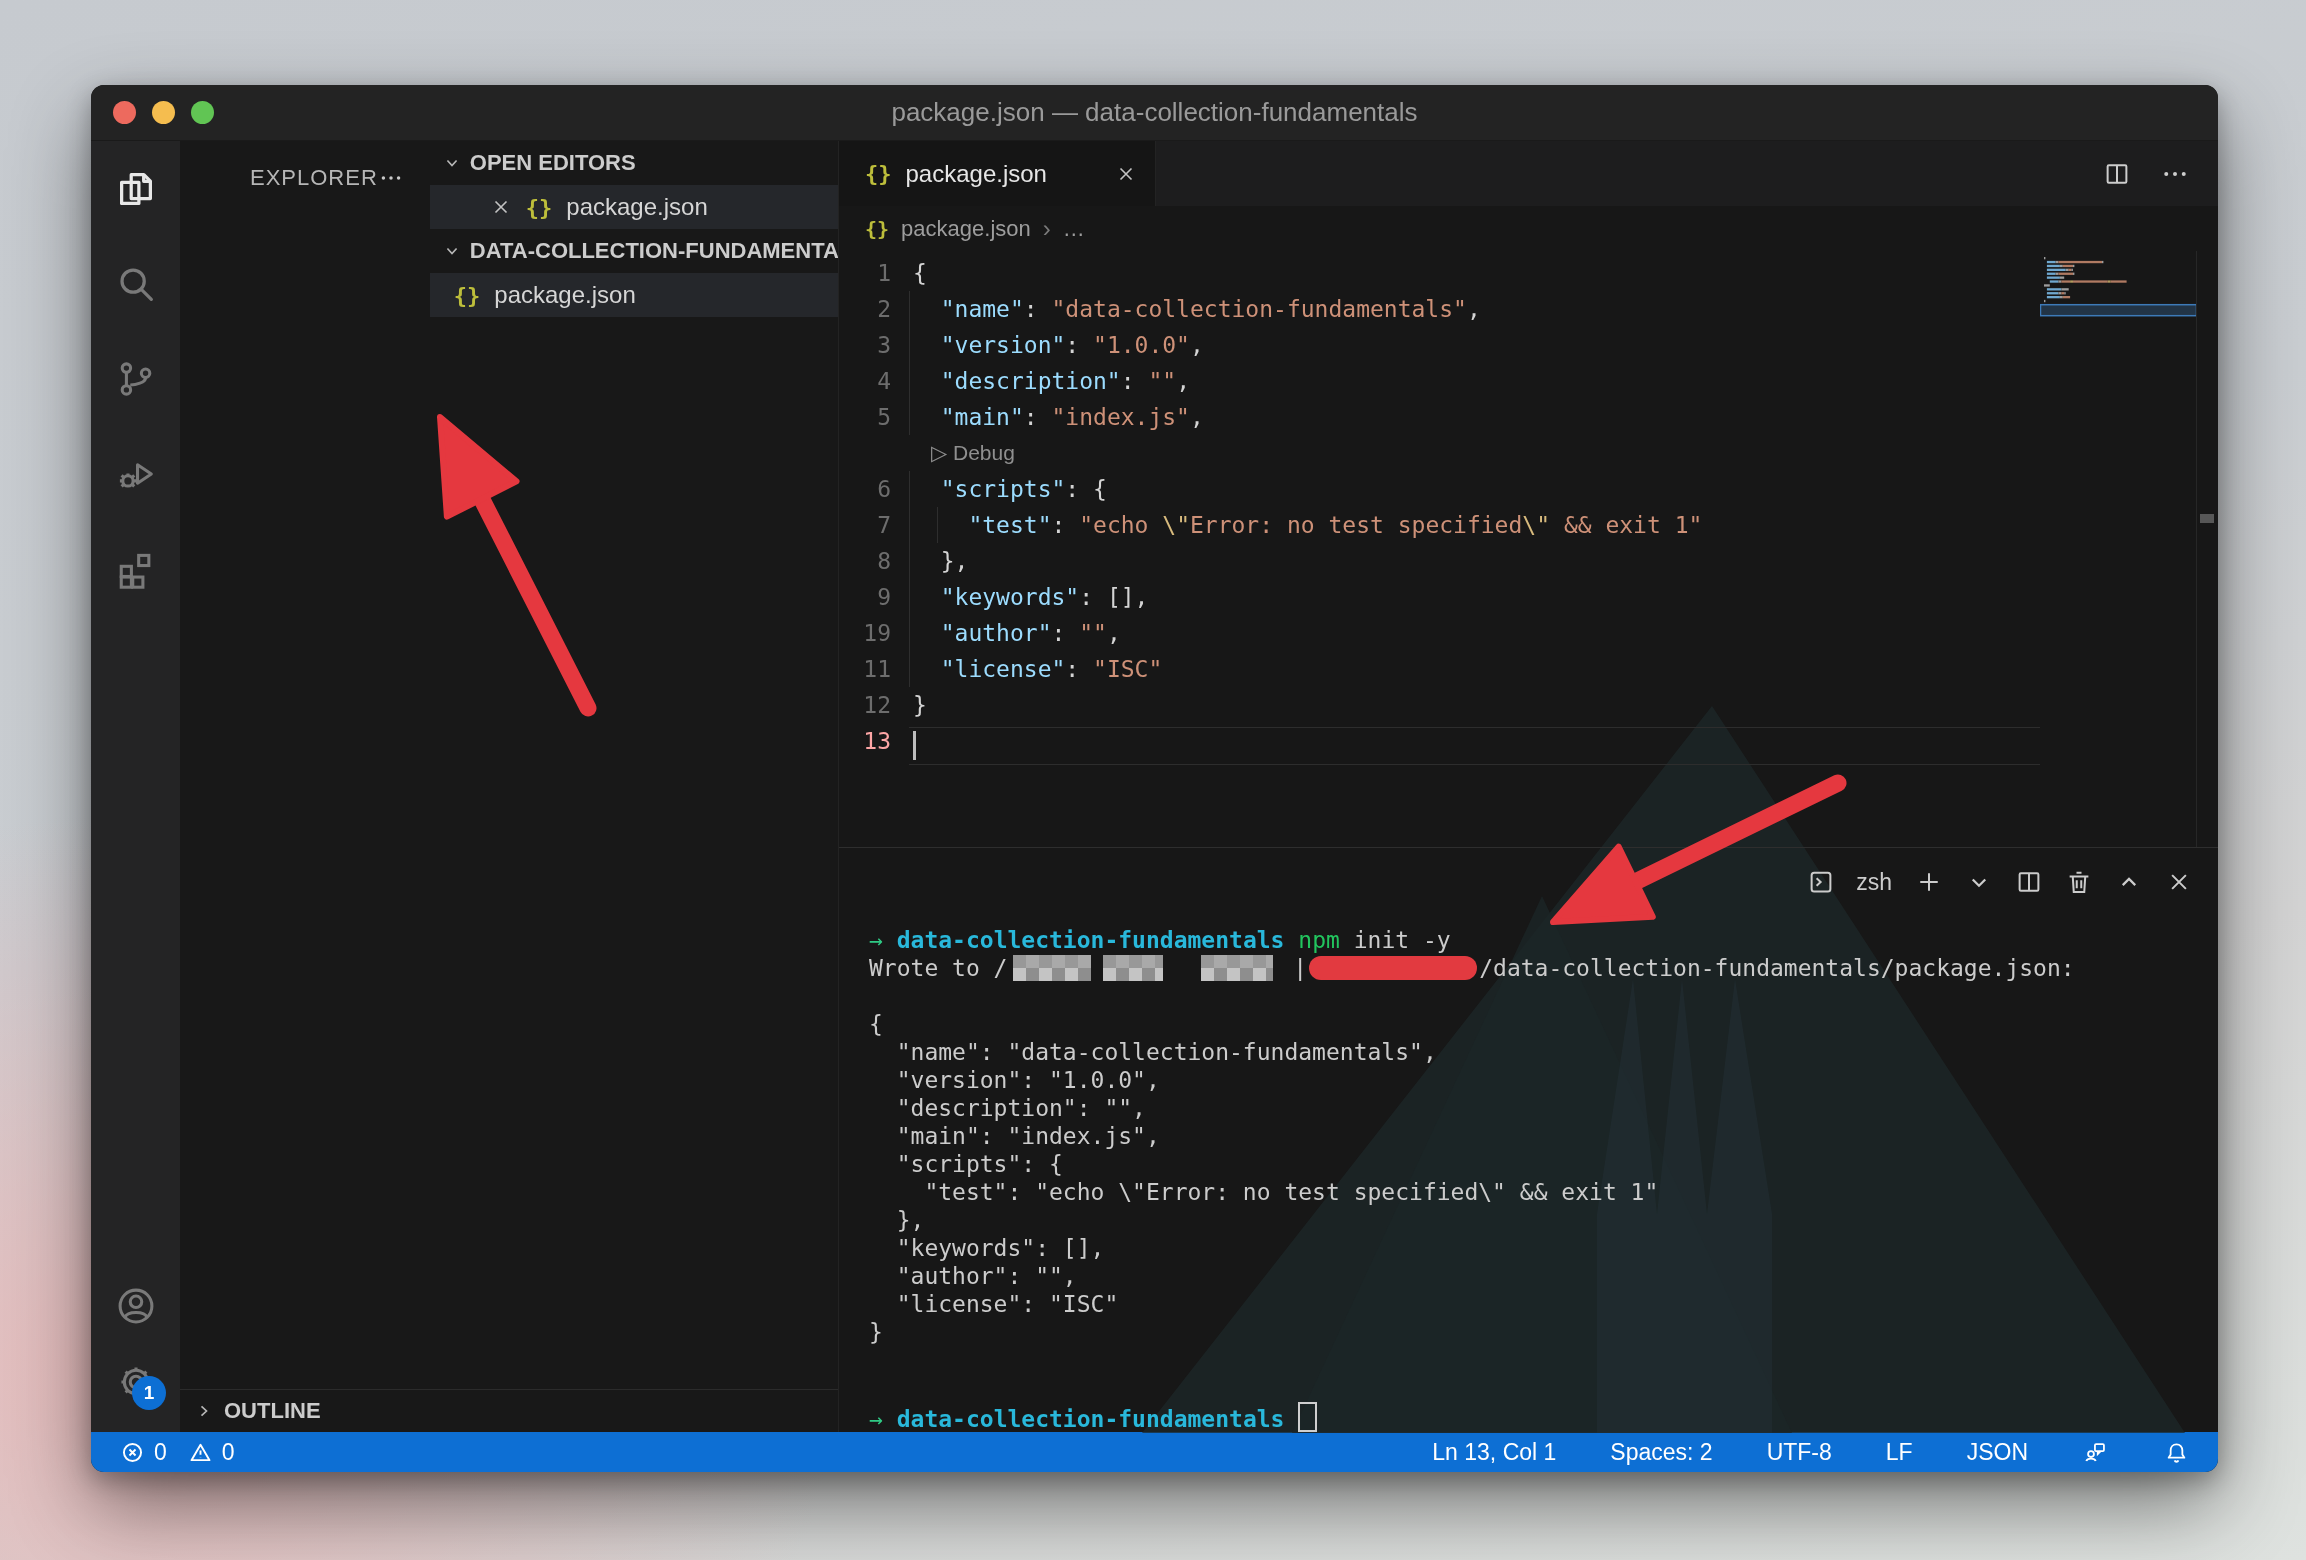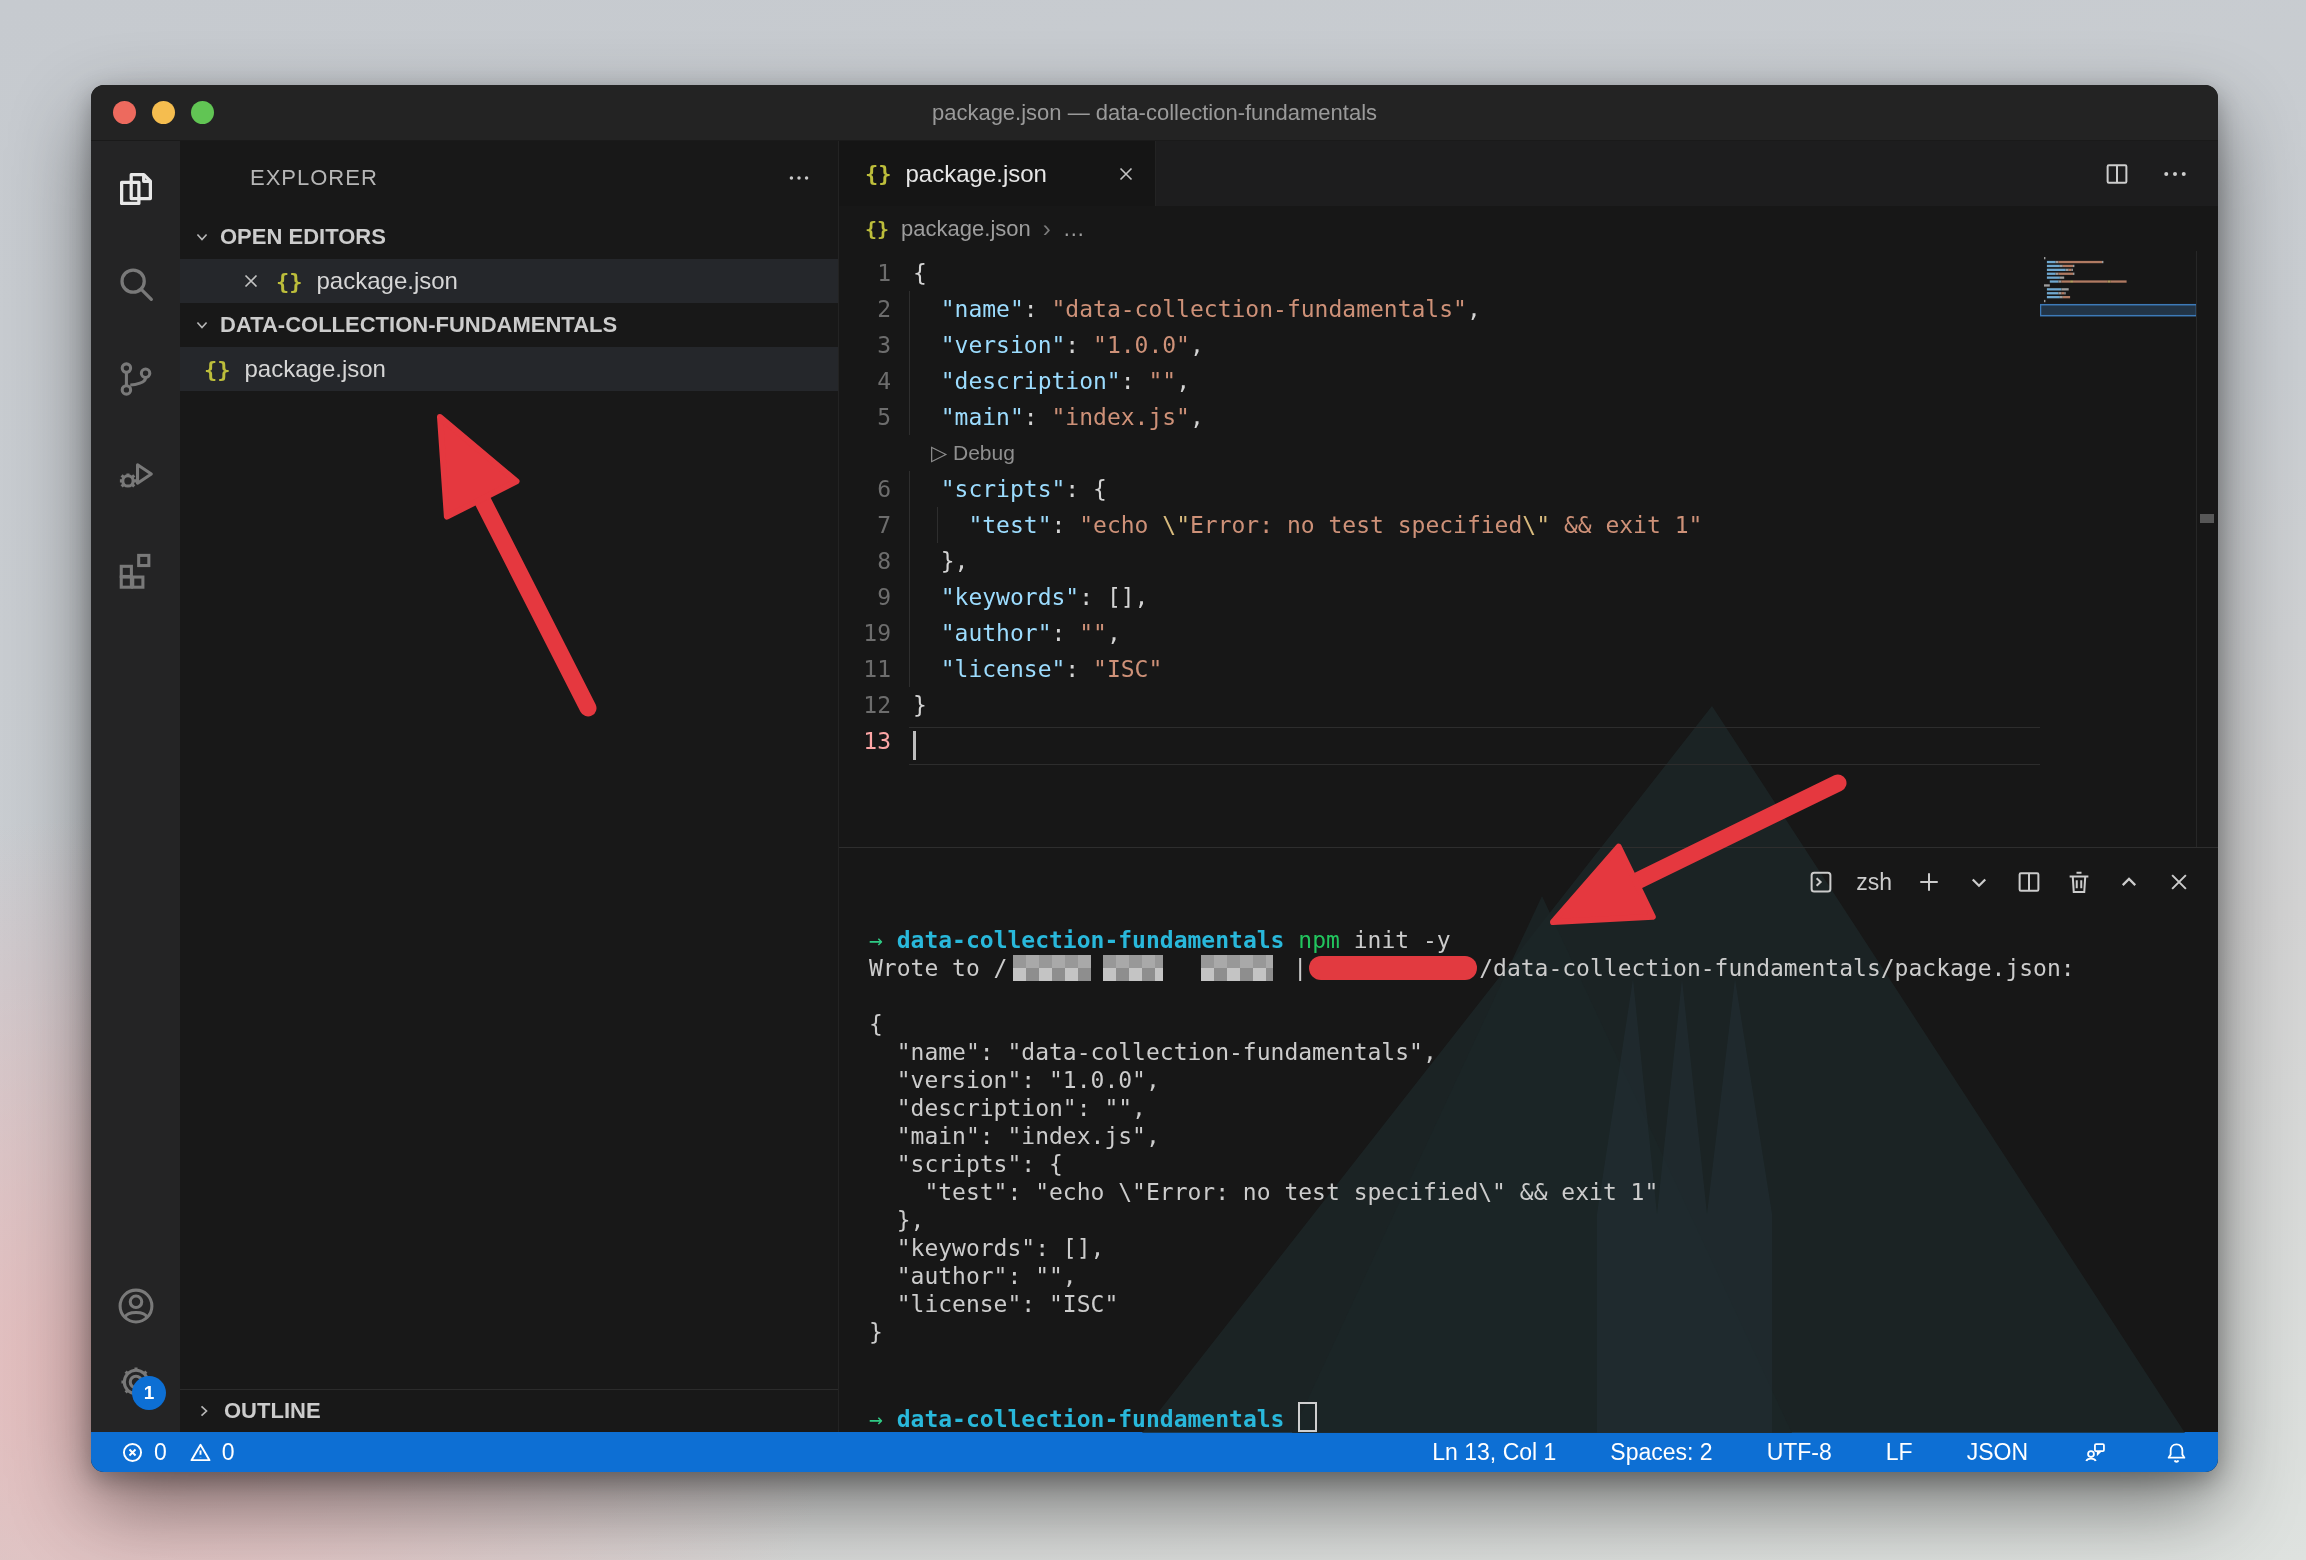--- a/index.html
+++ b/index.html
@@ -9,33 +9,33 @@
          radial-gradient(1000px 800px at 6% 88%, rgba(233,182,182,.85), rgba(233,182,182,0) 70%),
          linear-gradient(165deg,#c6cacf 0%,#c9cdd1 45%,#d3d3d3 70%,#dee2df 100%);}
   .window{position:absolute;left:91px;top:85px;width:2127px;height:1387px;
           background:#181818;border-radius:13px;overflow:hidden;display:flex;flex-direction:column;
           box-shadow:0 34px 80px rgba(0,0,0,.45),0 8px 24px rgba(0,0,0,.28);}
   
   .titlebar{height:55px;background:#232323;flex:none;display:flex;align-items:center;position:relative;border-bottom:1px solid #1a1a1a;}
   .traffic{position:absolute;left:22px;top:0;height:100%;display:flex;align-items:center;gap:16px;}
   .tl{width:23px;height:23px;border-radius:50%;}
   .tl.red{background:#ed6a5e;}.tl.yellow{background:#f5bd4f;}.tl.green{background:#61c554;}
-  .title{flex:1;text-align:center;color:#9a9a9a;font-size:22px;}
+  .title{flex:1;text-align:center;color:#9a9a9a;font-size:26px;}
   
   .main{flex:1;display:flex;min-height:0;background:#181818;}
   .activitybar{width:89px;flex:none;background:#242425;display:flex;flex-direction:column;align-items:center;}
   .ab-item{width:89px;height:95px;display:flex;align-items:center;justify-content:center;color:#797979;position:relative;}
   .ab-item.active{color:#e7e7e7;}
   .ab-item svg{width:46px;height:46px;}
   .ab-bottom{margin-top:auto;padding-bottom:12px;width:100%;display:flex;flex-direction:column;align-items:center;}
   .ab-bottom .ab-item{height:76px;}
   .badge{position:absolute;right:14px;bottom:10px;width:34px;height:34px;border-radius:50%;background:#0d6fd4;color:#fff;
          font-size:19px;font-weight:bold;display:flex;align-items:center;justify-content:center;}
   
-  .sidebar{width:658px;flex:none;background:#181818;position:relative;color:#cfcfcf;display:flex;flex-direction:column;}
+  .sidebar{width:658px;flex:none;background:#181818;position:relative;color:#cfcfcf;display:flex;}
   .sb-header{height:74px;flex:none;display:flex;align-items:center;padding:0 26px 0 70px;color:#b6b6b6;font-size:22px;letter-spacing:1px;}
   .sb-header .more{margin-left:auto;color:#c9c9c9;}
   .sb-row{height:44px;flex:none;display:flex;align-items:center;font-size:24px;white-space:nowrap;}
   .sb-sect{font-weight:bold;font-size:22px;color:#cccccc;}
   .sb-sect .chev{width:20px;height:20px;margin:0 8px 0 12px;color:#b6b6b6;}
   .sb-item{color:#d6d6d6;}
   .sb-item.selected{background:#25272b;}
   .sb-item .fclose{width:22px;height:22px;color:#c3c3c3;margin-right:14px;}
   .braces{color:#bdbe3b;font-weight:bold;font-family:"DejaVu Sans Mono",monospace;}
   .sb-item .braces{font-size:22px;margin-right:14px;}

